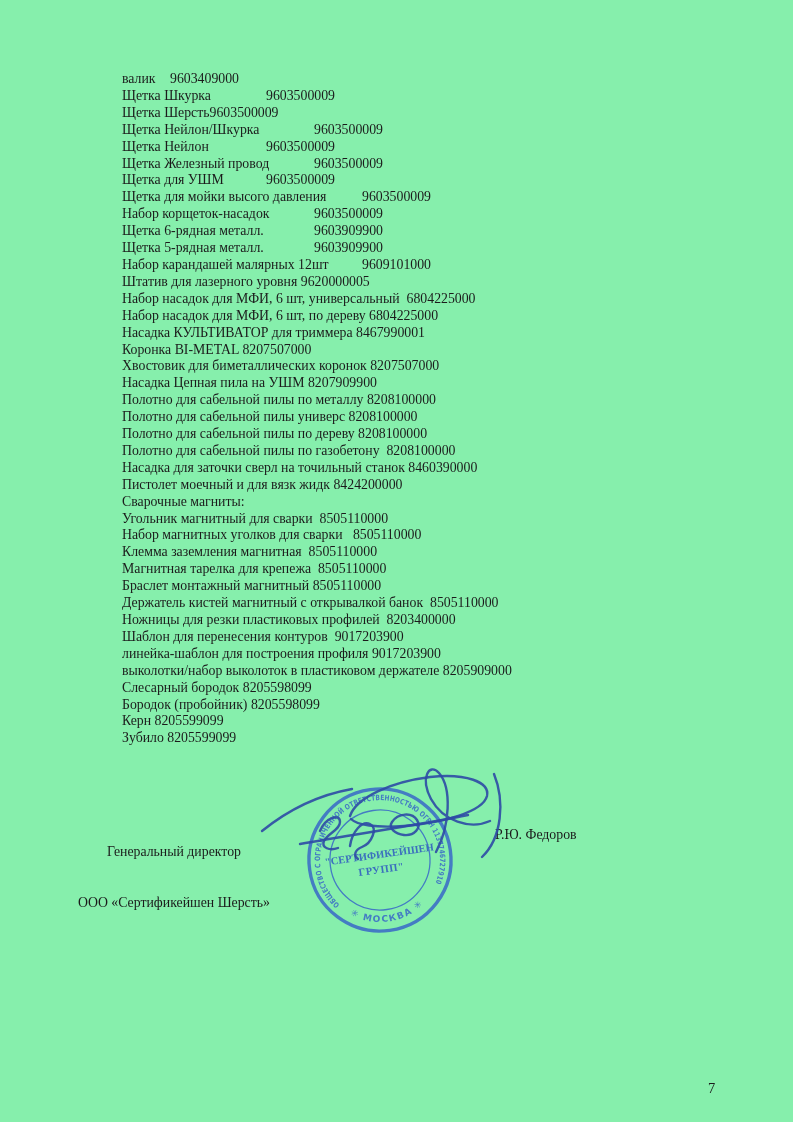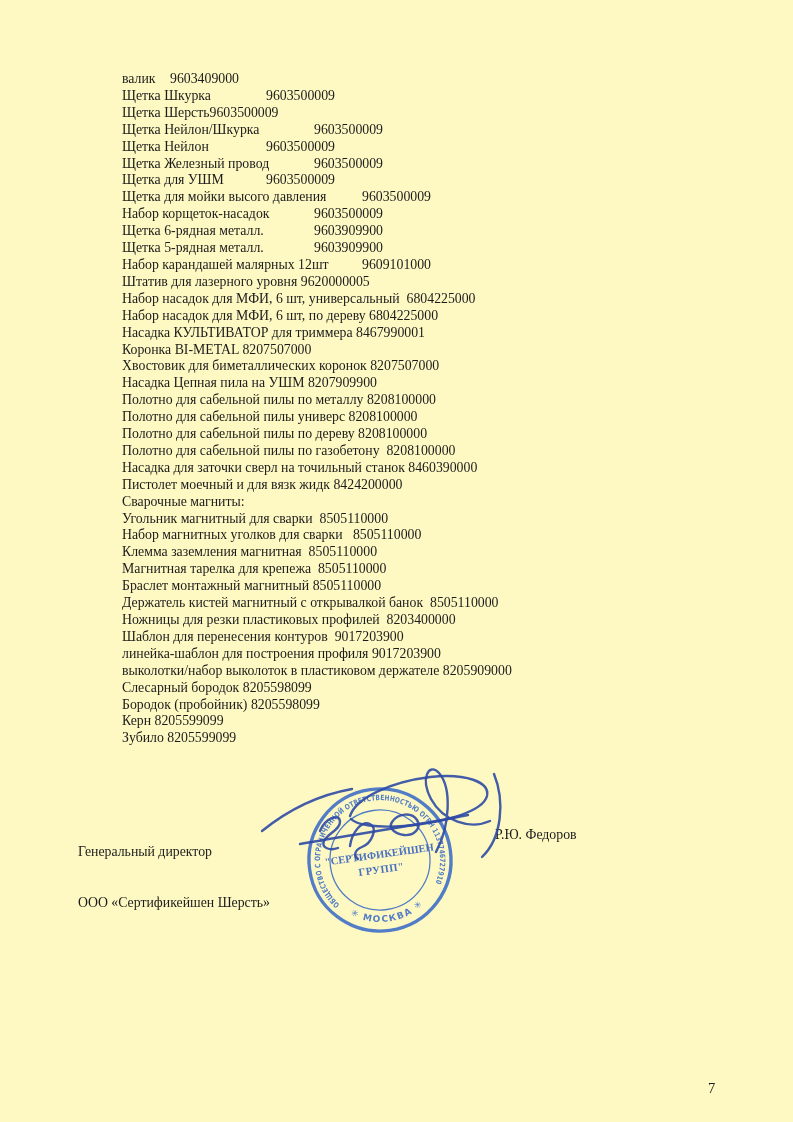--- a/index.html
+++ b/index.html
@@ -1,35 +1,35 @@
 <!DOCTYPE html>
 <html lang="ru" style="--ink: #1b1b1b; --stamp-blue: #3b6dc7; --stamp-text-blue: #315fc0; --sig-blue: #2e4aa5;"><head>
 <meta charset="utf-8">
 <style>
   html,body{margin:0;padding:0;background:#ffffff;}
   .page{
     position:relative;
     width:793px;height:1122px;
-    background:#fef9c3;
+    background:#86efac;
     overflow:hidden;
     font-family:"Liberation Serif", serif;
     color:var(--ink,#1b1b1b);
   }
   
   .items{
     position:absolute;left:122px;top:71px;width:600px;
     font-size:13.8px;line-height:16.92px;
     white-space:pre;
   }
   .item-row{position:relative;height:16.92px;}
   .item-code.abs{position:absolute;top:0;text-align:center;}
   
   .sig-left{
     position:absolute;left:78px;top:810px;
-    font-size:13.8px;line-height:16.9px;white-space:pre;
+    font-size:13.8px;line-height:16.9px;white-space:pre;text-align:center;
   }
   .sig-name{
     position:absolute;left:495px;top:827px;
     font-size:13.8px;white-space:pre;
   }
   .page-number{
     position:absolute;left:708px;top:1080px;
     font-size:14.5px;
   }
   

